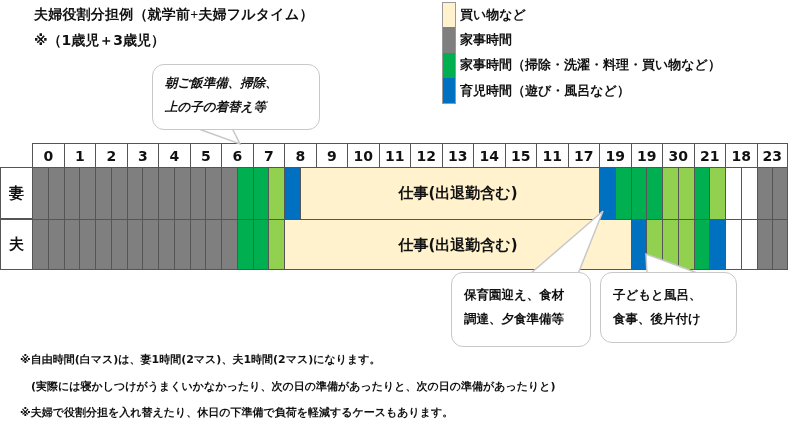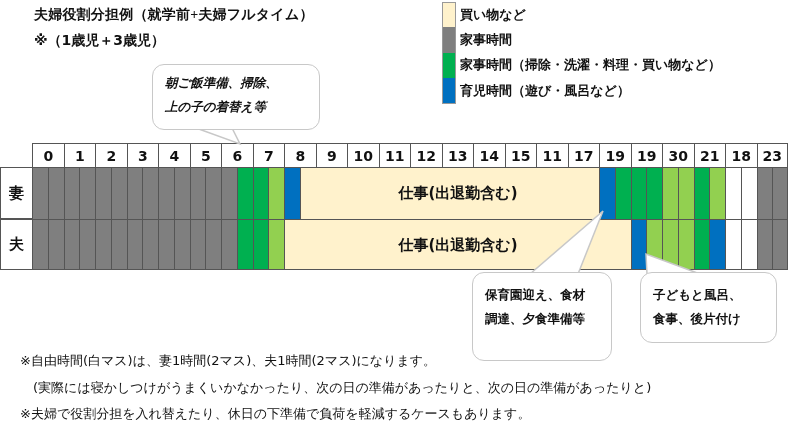--- a/index.html
+++ b/index.html
@@ -19,21 +19,21 @@
   .grid { position:absolute; left:0; top:143px; }
   .hdr-row, .data-row { position:absolute; left:0; display:flex; }
   .hdr-row { top:0; height:24px; }
   .label-cell { width:32px; box-sizing:border-box; border:1px solid #555; border-right:none; background:#fff;
                 display:flex; align-items:center; justify-content:center; font-size:15px; font-weight:bold; }
   .hdr-blank { width:32px; height:24px; }
   .hdr-cell { box-sizing:border-box; height:24px; border:1px solid #555; border-right:none; border-bottom:none;
               display:flex; align-items:center; justify-content:center; font-size:14px; font-weight:bold; background:#fff; }
   .slot { box-sizing:border-box; height:100%; border-left:1px solid #555; border-top:1px solid #555; }
   .work-label { position:absolute; font-size:15px; font-weight:bold; white-space:nowrap; transform:translate(-50%,-50%); }
-  .note { position:absolute; left:20px; font-size:13px; font-weight:normal; white-space:nowrap; }
+  .note { position:absolute; left:20px; font-size:11px; font-weight:bold; white-space:nowrap; }
 </style>
 </head>
 <body>
 
 <div class="title">夫婦役割分担例（就学前+夫婦フルタイム）</div>
 <div class="subtitle">※（1歳児＋3歳児）</div>
 
 <div class="legend">
   <div class="legend-row">
     <div class="swatch" style="background:#FFF2CC"></div>
@@ -154,24 +154,24 @@
       <div class="slot" style="width: 15.75px; background: rgb(127, 127, 127); border-bottom: 1px solid rgb(85, 85, 85); border-right: 1px solid rgb(85, 85, 85);"></div>
     </div>
   <div class="work-label" style="left:458px;top:50px;">仕事(出退勤含む)</div>
   <div class="work-label" style="left:458px;top:102px;">仕事(出退勤含む)</div>
 </div>
 
 <div class="callout" style="left:152px;top:64px;width:168px;height:66px;font-style:italic;">
   <span style="white-space:pre-line;">朝ご飯準備、掃除、
 上の子の着替え等</span>
 </div>
-<div class="callout" style="left:472px;top:272px;width:140px;height:89px;padding-top:10px;">
+<div class="callout" style="left:451px;top:272px;width:140px;height:75px;padding-top:10px;">
   <span style="white-space:pre-line;">保育園迎え、食材
 調達、夕食準備等</span>
 </div>
-<div class="callout" style="left:640px;top:272px;width:137px;height:71px;padding-top:10px;">
+<div class="callout" style="left:600px;top:272px;width:137px;height:71px;padding-top:10px;">
   <span style="white-space:pre-line;">子どもと風呂、
 食事、後片付け</span>
 </div>
 
 <div class="note" style="top:352px;">※自由時間(白マス)は、妻1時間(2マス)、夫1時間(2マス)になります。</div>
 <div class="note" style="top:379px;">　(実際には寝かしつけがうまくいかなかったり、次の日の準備があったりと、次の日の準備があったりと)</div>
 <div class="note" style="top:405px;">※夫婦で役割分担を入れ替えたり、休日の下準備で負荷を軽減するケースもあります。</div>
 
 </body></html>

